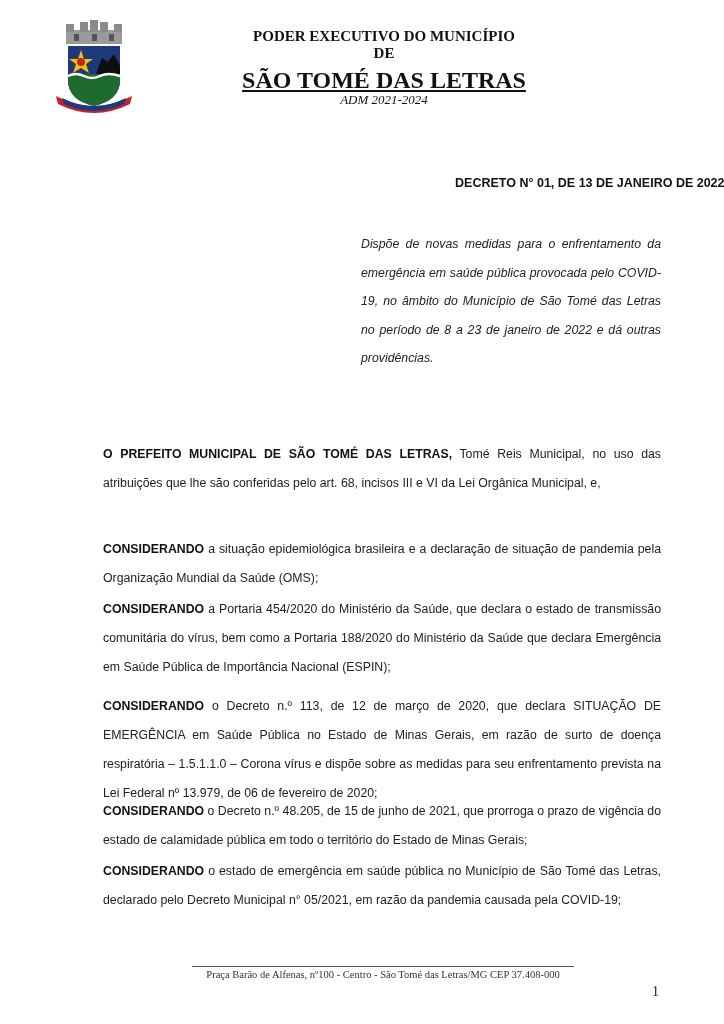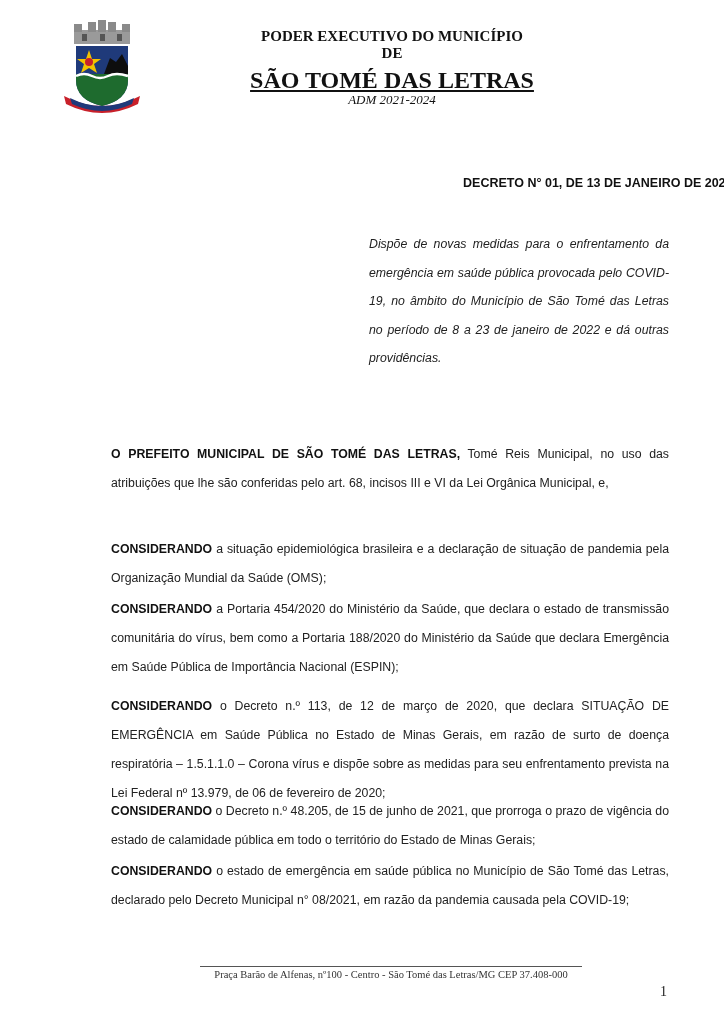--- a/index.html
+++ b/index.html
@@ -1,17 +1,17 @@
 <!DOCTYPE html>
 <html><head>
 <meta charset="utf-8">
 <style>
   html, body { margin:0; padding:0; background:#ffffff; }
   body { width:724px; height:1024px; position:relative; overflow:hidden; color:#1a1a1a; }
-  .page { position:absolute; left:12px; top:0; width:604px; height:1024px; background:#fff; }
+  .page { position:absolute; left:4px; top:0; width:604px; height:1024px; background:#fff; }
   .crest { position:absolute; left:48px; top:18px; width:84px; height:96px; }
   .header { position:absolute; left:200px; top:28px; width:360px; text-align:center; font-family:"Liberation Serif", serif; color:#111; }
   .h1 { font-weight:bold; font-size:15px; line-height:17px; }
   .h2 { font-weight:bold; font-size:15px; line-height:16px; }
   .h3 { font-weight:bold; font-size:24px; line-height:26px; margin-top:6px;text-decoration:underline; }
   .h4 { font-style:italic; font-size:13px; line-height:14px; }
   .decree-title { position:absolute; left:0; top:176px; width:724px; text-align:right; font-family:"Liberation Sans", sans-serif; font-weight:bold; font-size:12.5px; color:#111; }
   .ementa { position:absolute; left:357px; top:230px; width:300px; font-family:"Liberation Sans", sans-serif; font-style:italic; font-size:12.3px; line-height:28.5px; text-align:justify; text-align-last:left; color:#222; }
   .body-text { position:absolute; left:99px; width:558px; font-family:"Liberation Sans", sans-serif; font-size:12.3px; line-height:29px; text-align:justify; color:#222; }
   .body-text b { color:#111; }
@@ -72,19 +72,19 @@
 
   <div class="body-text" style="top:684px;margin-top:8px;">
     <b>CONSIDERANDO</b><span> o Decreto n.º 113, de 12 de março de 2020, que declara SITUAÇÃO DE EMERGÊNCIA em Saúde Pública no Estado de Minas Gerais, em razão de surto de doença respiratória – 1.5.1.1.0 – Corona vírus e dispõe sobre as medidas para seu enfrentamento prevista na Lei Federal nº 13.979, de 06 de fevereiro de 2020;</span>
   </div>
 
   <div class="body-text" style="top:797px;">
     <b>CONSIDERANDO</b><span> o Decreto n.º 48.205, de 15 de junho de 2021, que prorroga o prazo de vigência do estado de calamidade pública em todo o território do Estado de Minas Gerais;</span>
   </div>
 
   <div class="body-text" style="top:857px;">
-    <b>CONSIDERANDO</b><span> o estado de emergência em saúde pública no Município de São Tomé das Letras, declarado pelo Decreto Municipal n° 08/2021, em razão da pandemia causada pela COVID-19;</span>
+    <b>CONSIDERANDO</b><span> o estado de emergência em saúde pública no Município de São Tomé das Letras, declarado pelo Decreto Municipal n° 05/2021, em razão da pandemia causada pela COVID-19;</span>
   </div>
 
   <div class="footer-line"></div>
   <div class="footer-addr">Praça Barão de Alfenas, nº100 - Centro - São Tomé das Letras/MG CEP 37.408-000</div>
   <div class="page-num">1</div>
 </div>
 
 </body></html>

